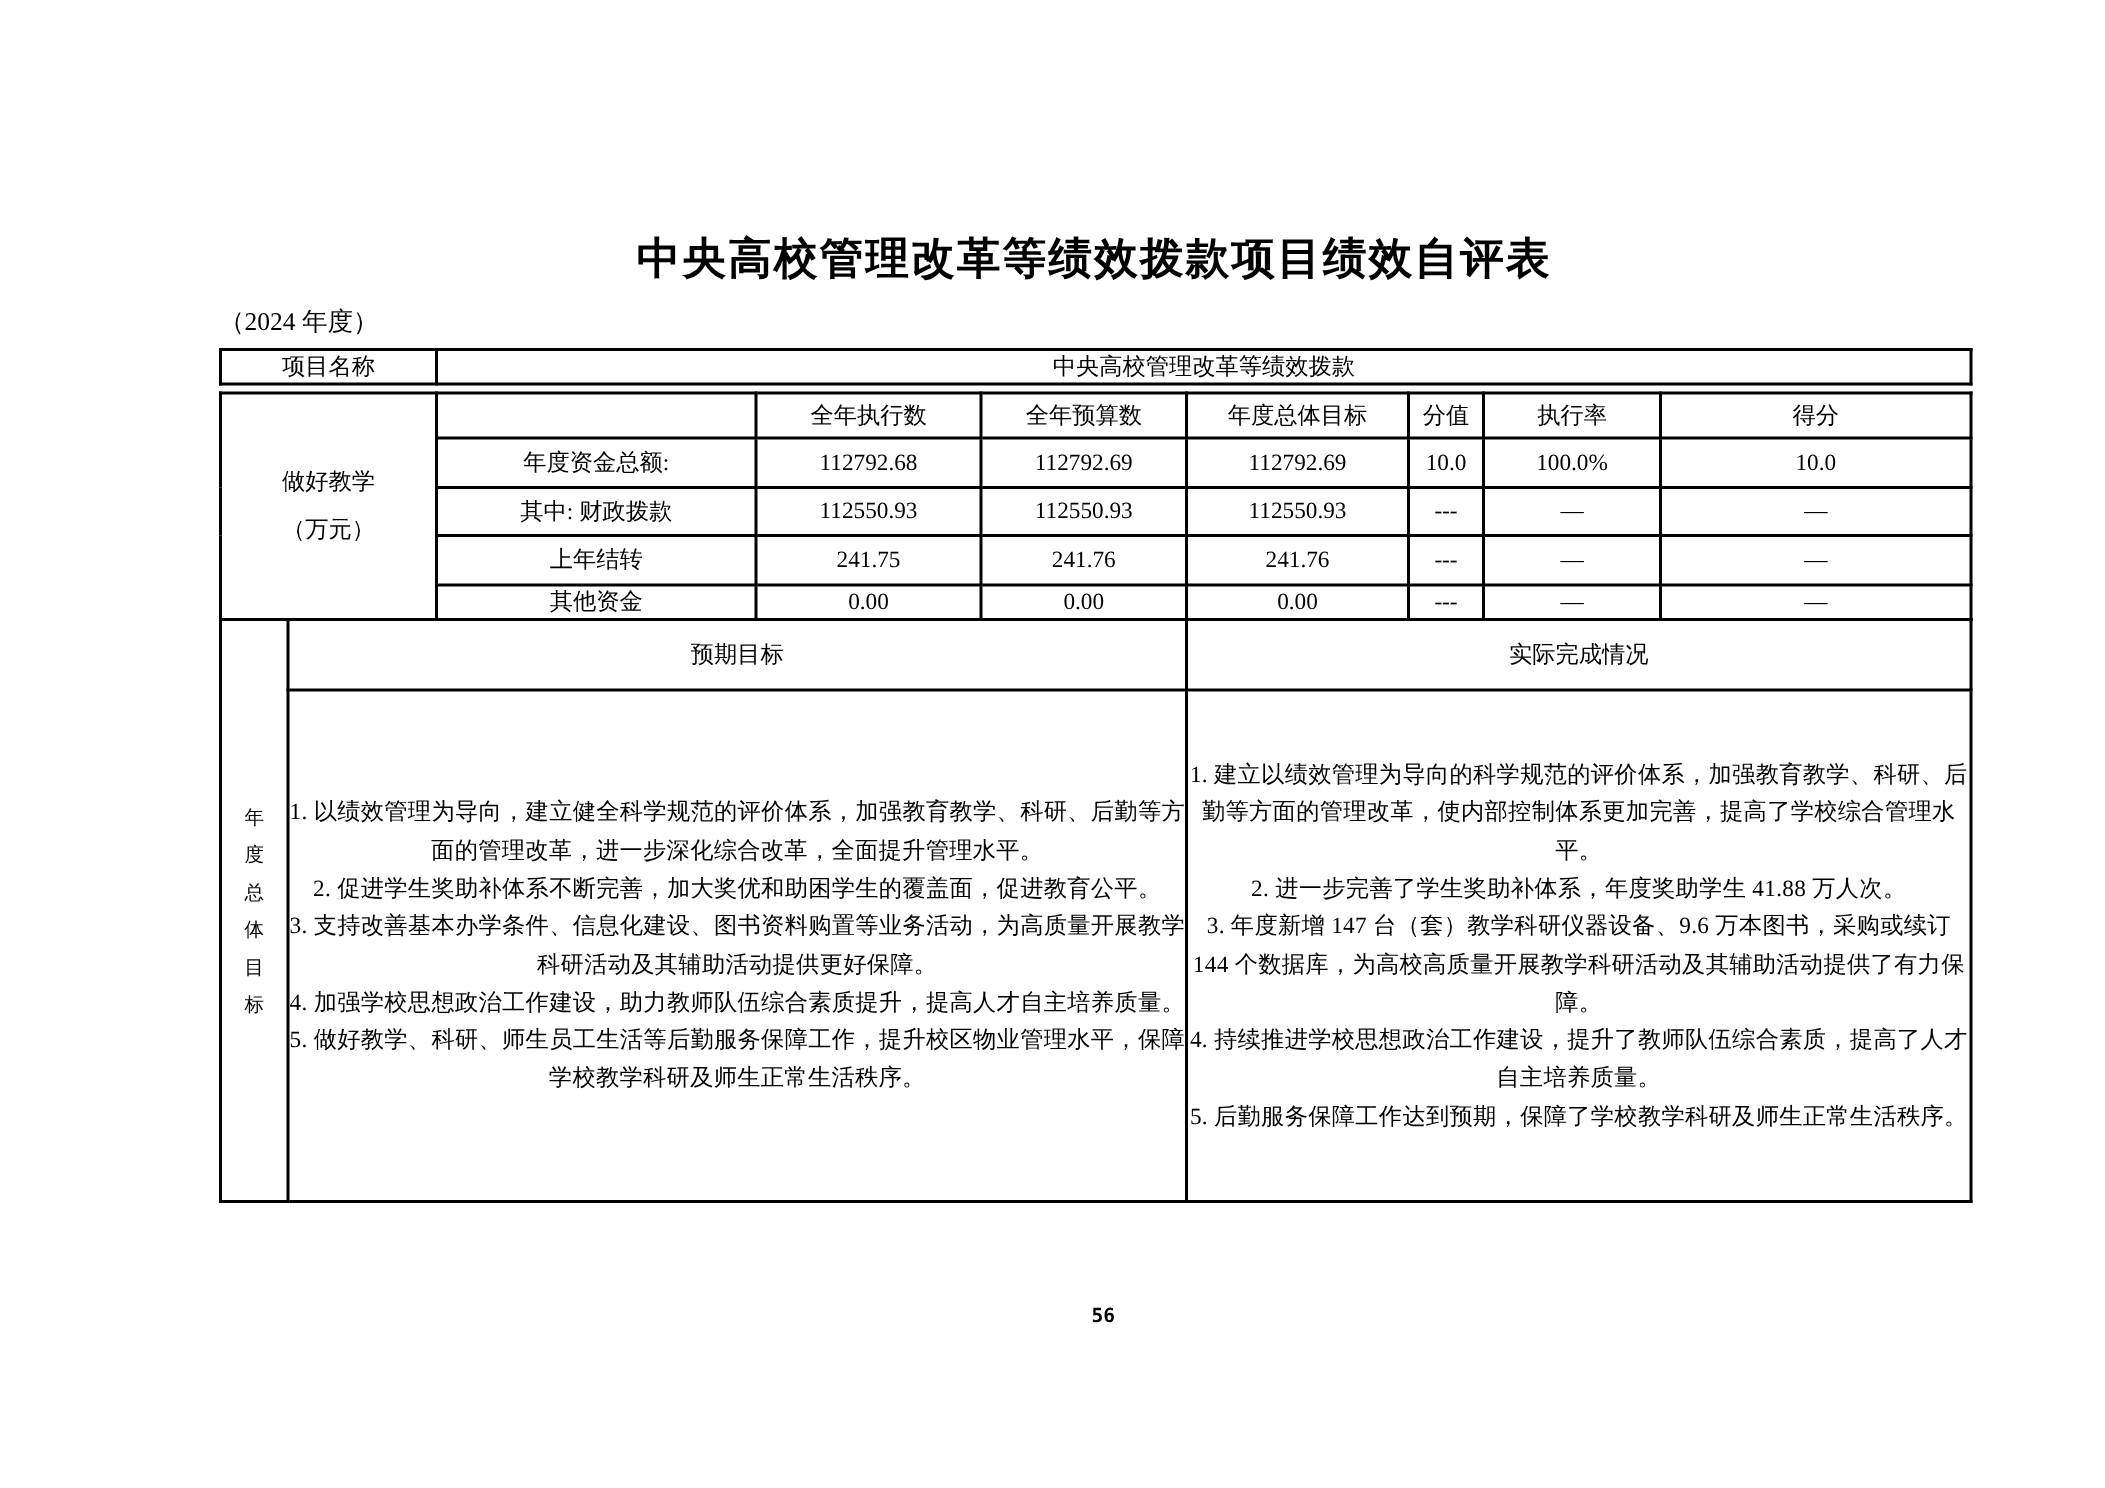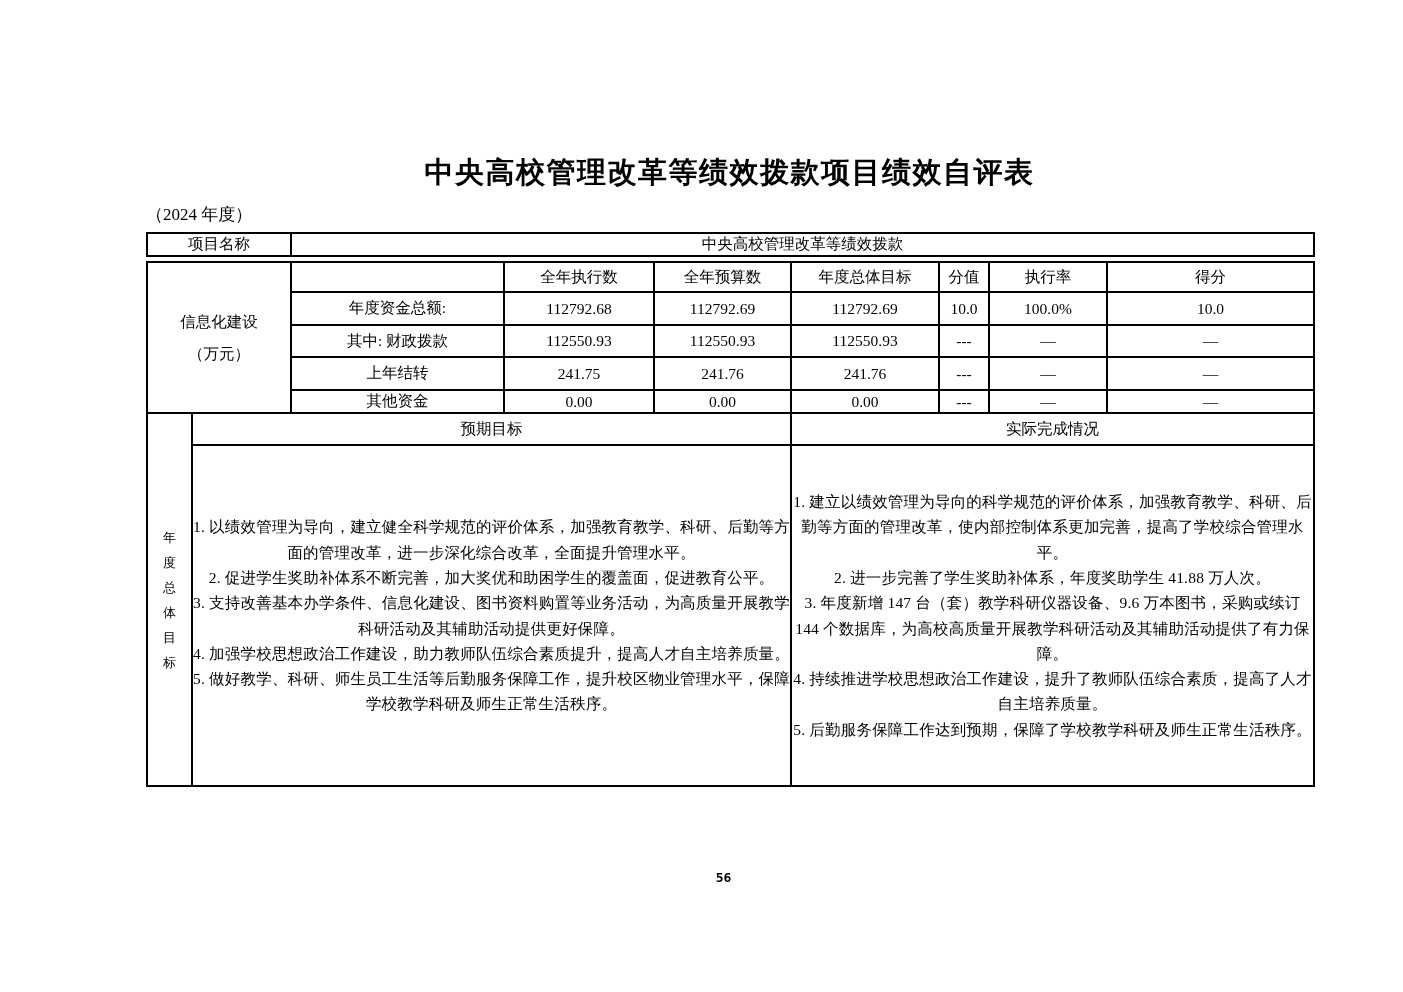--- a/index.html
+++ b/index.html
@@ -38,41 +38,41 @@
     border: 2px solid #000000;
     font-size: 15.5px;
     text-align: center;
     vertical-align: middle;
     padding: 0;
     overflow: hidden;
   }
   .t1, .t2 { margin-bottom: 4px; }
   .t4 { margin-top: -2px; }
   td.rlabel { text-align: right; padding-right: 12px; border-radius: 14px; }
-  td.goalhead { height: 32px; }
+  td.goalhead { height: 47px; }
   td.goaltext {
     text-align: justify;
     vertical-align: top;
     padding: 5px 9px 0 9px;
     line-height: 25.3px;
     letter-spacing: 0.2px;
   }
   td.goaltext p { margin: 0; }
   .vlabel {
     width: 17px;
     margin: 0 auto;
     line-height: 25px;
     word-break: break-all;
     font-size: 13px;
     text-align: center;
   }
   .twoline div { line-height: 32px; }
   .pagenum {
     position: absolute;
-    top: 870px; left: 112px; width: 1167px;
+    top: 870px; left: 124px; width: 1167px;
     text-align: center;
     font-size: 13px;
     font-weight: bold;
     font-family: "DejaVu Sans Mono", monospace;
   }
 </style>
 </head>
 <body>
 
 <div class="page">
@@ -104,21 +104,21 @@
           <col style="width:137px">
         <col style="width:148px">
           <col style="width:50px">
           <col style="width:118px">
           <col style="width:207px">
       </colgroup>
       <tbody>
           <tr style="height:30px">
         <td rowspan="5">
           <div class="twoline">
-            <div>信息化建设</div>
+            <div>做好教学</div>
             <div>（万元）</div>
           </div>
         </td>
         <td></td>
         <td>全年执行数</td>
         <td>全年预算数</td>
         <td>年度总体目标</td>
         <td>分值</td>
         <td>执行率</td>
         <td>得分</td>

